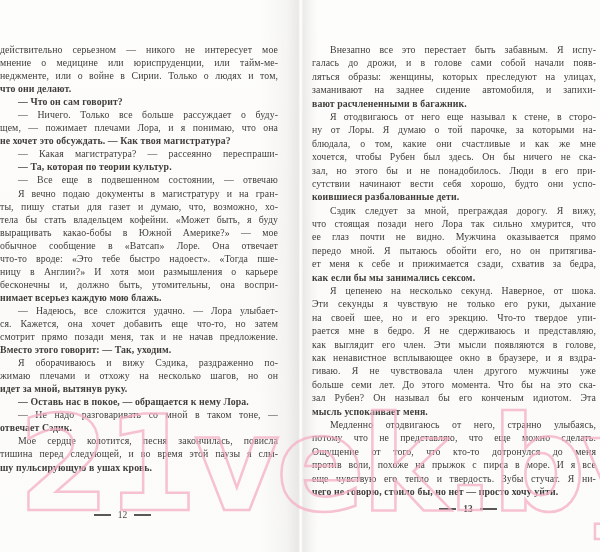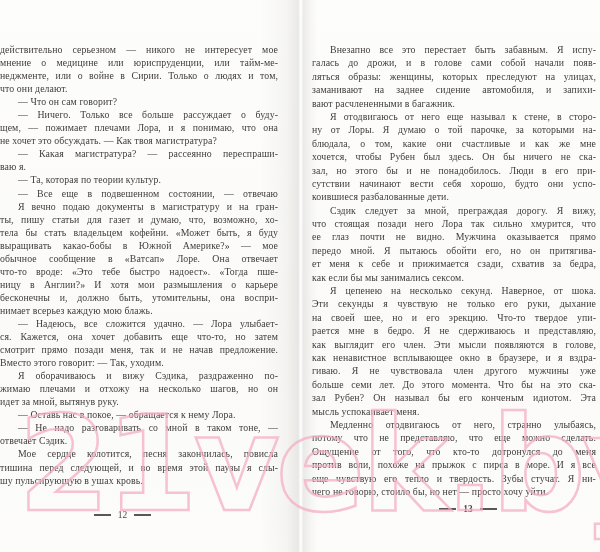--- a/index.html
+++ b/index.html
@@ -24,21 +24,21 @@
     pointer-events:none;
   }
   .text-col{position:absolute;color:#403d3a;font-size:9.8px;}
   .text-col .line{
     text-align:justify;
     text-align-last:justify;
     overflow:hidden;
     white-space:normal;
     letter-spacing:0.1px;
   }
-  .text-col .line.para-end{text-align-last:left;}
+  .text-col .line.para-end{text-align-last:left;font-weight:bold;}
   .text-col .line.indent{padding-left:18px;}
   .col-left{left:0;top:43px;width:278px;}
   .col-left .line{height:13.05px;line-height:13.05px;}
   .col-right{left:312px;top:43px;width:284px;}
   .col-right .line{height:13.4px;line-height:13.4px;}
   .pagenum-row{
     position:absolute;display:flex;align-items:center;justify-content:center;
     gap:7px;height:14px;color:#4a4846;font-size:9.5px;
   }
   .pagenum-row .rule{display:inline-block;width:17px;height:1.4px;background:#5a5856;}
@@ -63,21 +63,20 @@
   <div class="text-col col-left">
       <div class="line">действительно серьезном — никого не интересует мое</div>
       <div class="line">мнение о медицине или юриспруденции, или тайм-ме-</div>
       <div class="line">неджменте, или о войне в Сирии. Только о людях и том,</div>
       <div class="line para-end">что они делают.</div>
       <div class="line indent para-end">— Что он сам говорит?</div>
       <div class="line indent">— Ничего. Только все больше рассуждает о буду-</div>
       <div class="line">щем, — пожимает плечами Лора, и я понимаю, что она</div>
       <div class="line para-end">не хочет это обсуждать. — Как твоя магистратура?</div>
       <div class="line indent">— Какая магистратура? — рассеянно переспраши-</div>
-      <div class="line para-end">ваю я.</div>
       <div class="line indent para-end">— Та, которая по теории культур.</div>
       <div class="line indent">— Все еще в подвешенном состоянии, — отвечаю</div>
       <div class="line indent">Я вечно подаю документы в магистратуру и на гран-</div>
       <div class="line">ты, пишу статьи для газет и думаю, что, возможно, хо-</div>
       <div class="line">тела бы стать владельцем кофейни. «Может быть, я буду</div>
       <div class="line">выращивать какао-бобы в Южной Америке?» — мое</div>
       <div class="line">обычное сообщение в «Ватсап» Лоре. Она отвечает</div>
       <div class="line">что-то вроде: «Это тебе быстро надоест». «Тогда пше-</div>
       <div class="line">ницу в Англии?» И хотя мои размышления о карьере</div>
       <div class="line">бесконечны и, должно быть, утомительны, она воспри-</div>

